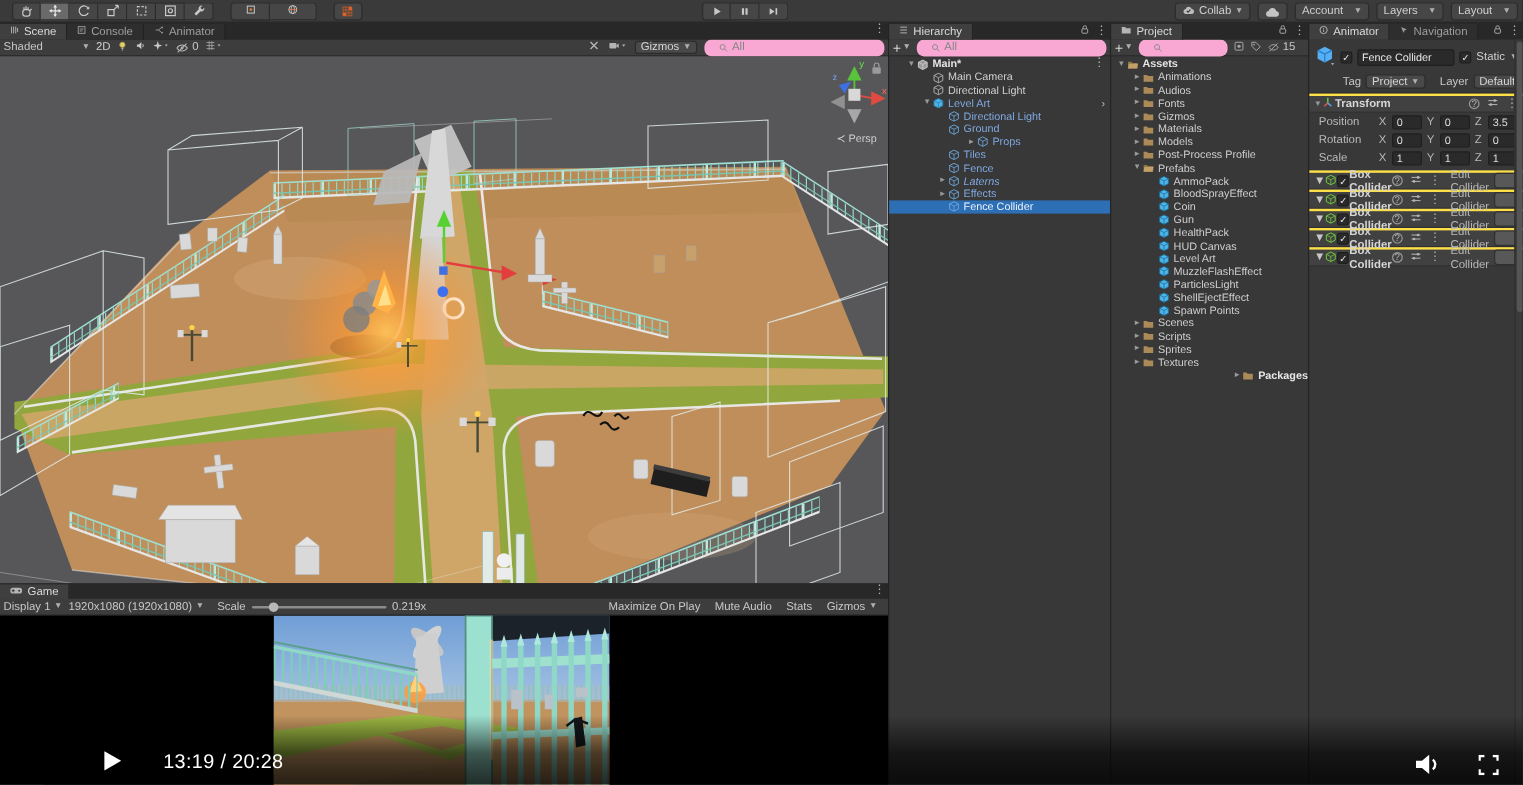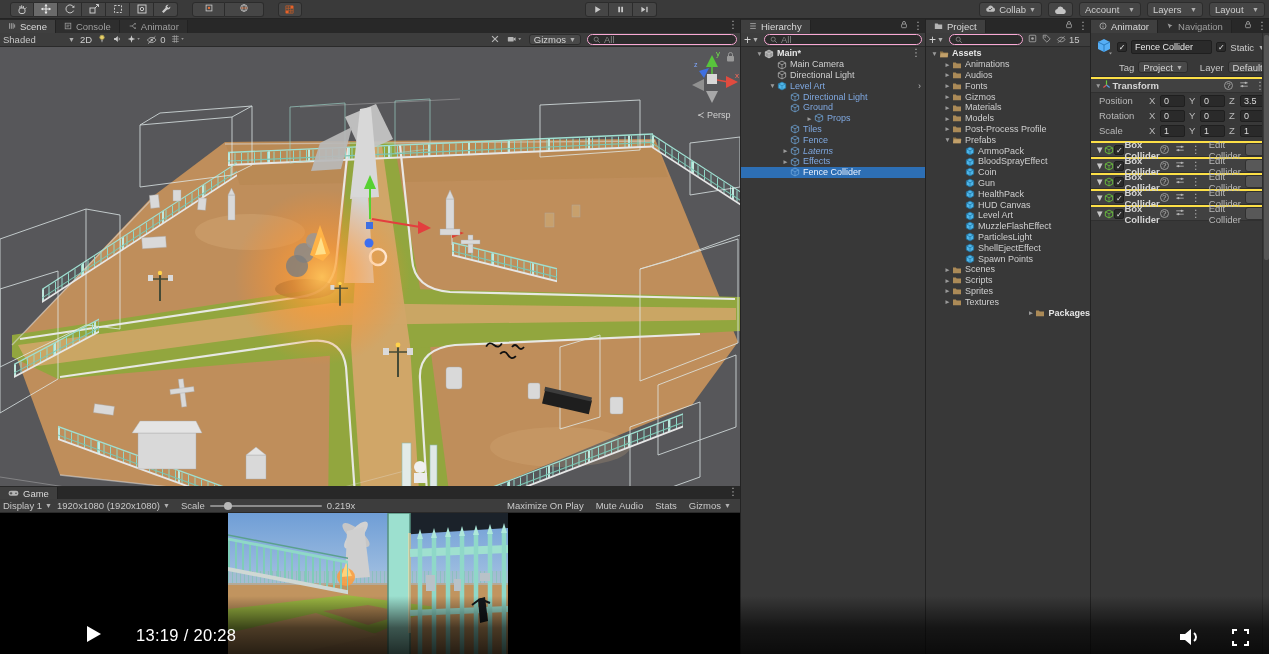--- a/index.html
+++ b/index.html
@@ -30,21 +30,21 @@
 
   
   .tabstrip { height:14px; background:#282828; display:flex; align-items:flex-end; position:relative; }
   .ptab { height:13px; padding:0 8px; display:flex; align-items:center; gap:4px; font-size:9.5px;
           color:#9f9f9f; background:#2e2e2e; border-right:1px solid #222; }
   .ptab.active { background:#3f3f3f; color:#dadada; }
   .tabstrip .right-icons { position:absolute; right:2px; top:1px; display:flex; gap:5px; align-items:center; color:#aaa; }
   .dots { font-size:10px; color:#b5b5b5; line-height:10px; }
   .mini-toolbar { height:14px; background:#3d3d3d; border-bottom:1px solid #2a2a2a;
                   display:flex; align-items:center; padding:0 3px; gap:5px; }
-  .searchpill { height:11px; background:#2b2b2b; border:1px solid #f9a8d4; border-radius:6px;
+  .searchpill { height:11px; background:#2b2b2b; border:7px solid #f9a8d4; border-radius:6px;
                 display:flex; align-items:center; padding:0 5px; gap:3px; color:#848484; }
   .ic { display:inline-block; vertical-align:middle; }
 
   
   .tree-row { display:flex; align-items:center; height:10.8px; font-size:9px; color:#cfcfcf;
               white-space:nowrap; position:relative; }
   .tree-row.sel { background:#2d6fb5; color:#fff; }
   .tree-row .arr { width:9px; text-align:center; font-size:6.5px; color:#9a9a9a; flex:none; }
   .tree-row .lbl { margin-left:3px; }
   .lbl.prefab { color:#7fa8e0; }

